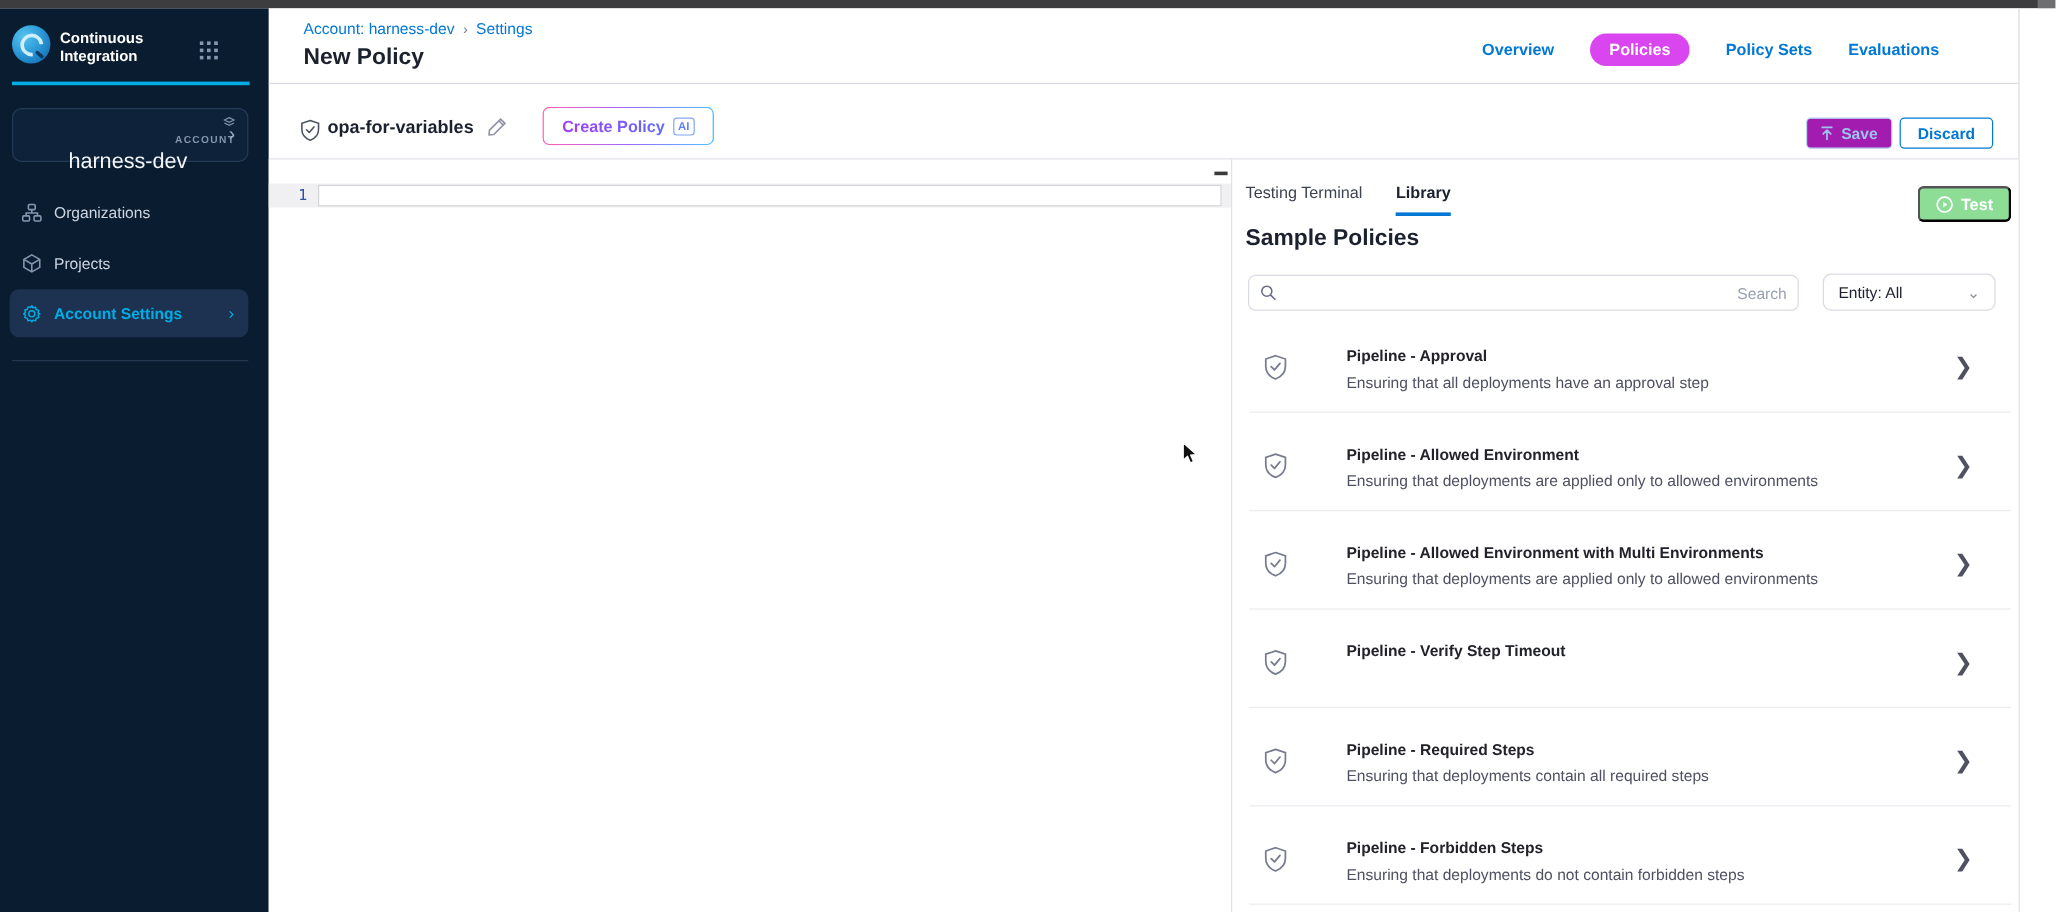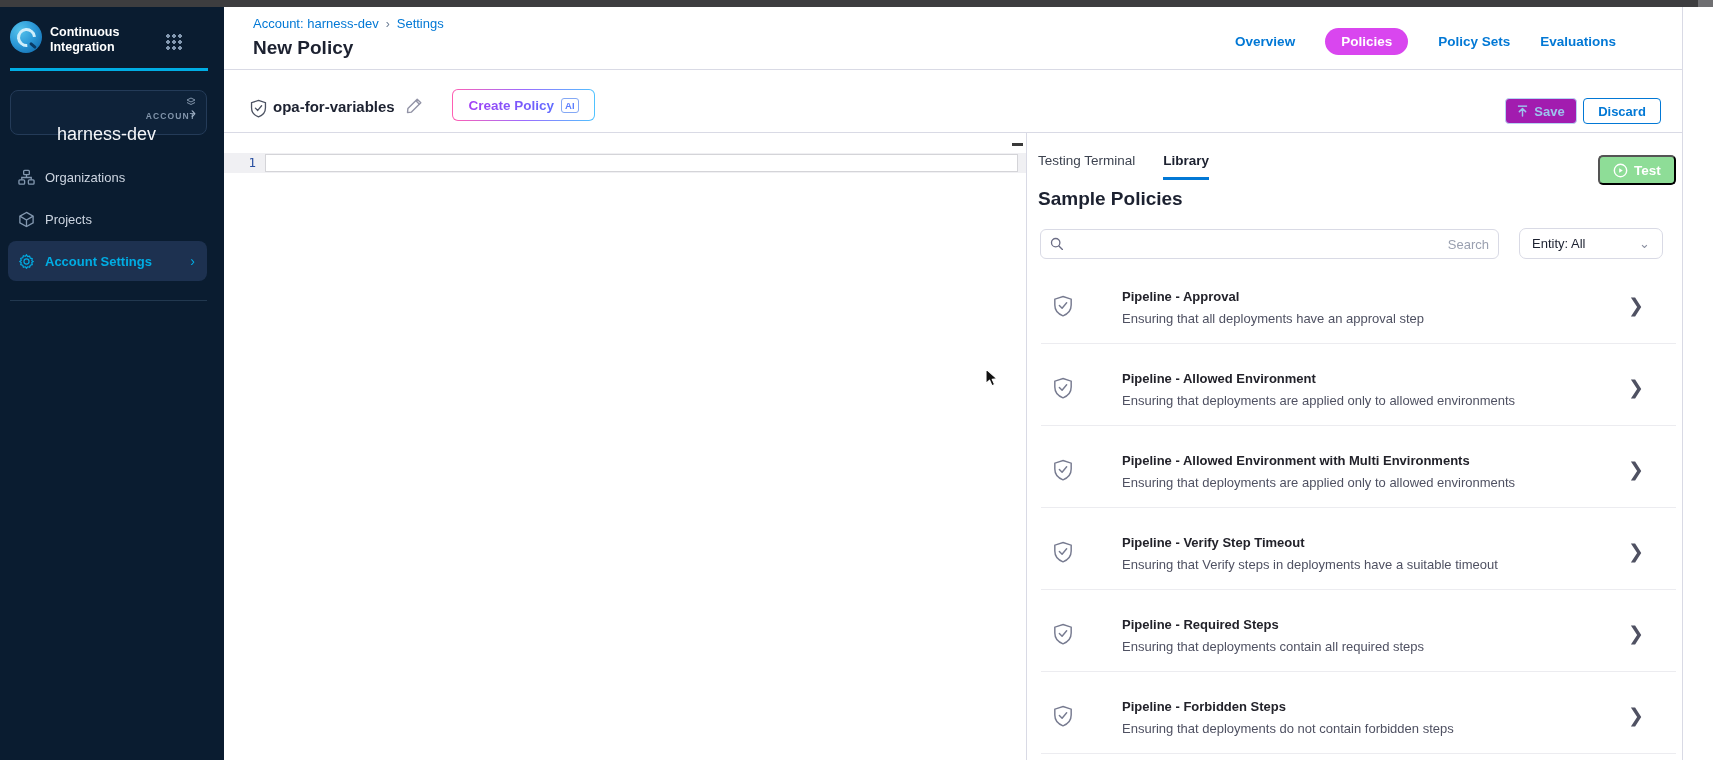--- a/index.html
+++ b/index.html
@@ -283,21 +283,20 @@
     <span class="policy-chevron">❯</span>
   </div>
 
   <div class="policy-row">
     <svg class="policy-shield" width="20" height="22" viewBox="0 0 22 24">
       <path d="M11 1.5 L20 4.5 V11 C20 17 16 21 11 22.8 C6 21 2 17 2 11 V4.5 Z" fill="none" stroke="#777b90" stroke-width="1.6"></path>
       <path d="M7 11.5 L10 14.5 L15 8.5" fill="none" stroke="#777b90" stroke-width="1.6" stroke-linecap="round" stroke-linejoin="round"></path>
     </svg>
     <div class="policy-texts">
       <div class="policy-title">Pipeline - Verify Step Timeout</div>
-      <div class="policy-desc">Ensuring that Verify steps in deployments have a suitable timeout</div>
     </div>
     <span class="policy-chevron">❯</span>
   </div>
 
   <div class="policy-row">
     <svg class="policy-shield" width="20" height="22" viewBox="0 0 22 24">
       <path d="M11 1.5 L20 4.5 V11 C20 17 16 21 11 22.8 C6 21 2 17 2 11 V4.5 Z" fill="none" stroke="#777b90" stroke-width="1.6"></path>
       <path d="M7 11.5 L10 14.5 L15 8.5" fill="none" stroke="#777b90" stroke-width="1.6" stroke-linecap="round" stroke-linejoin="round"></path>
     </svg>
     <div class="policy-texts">

